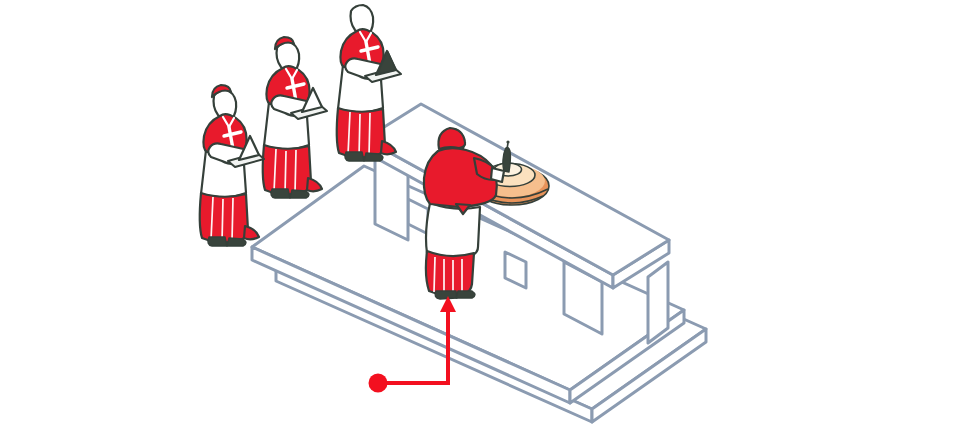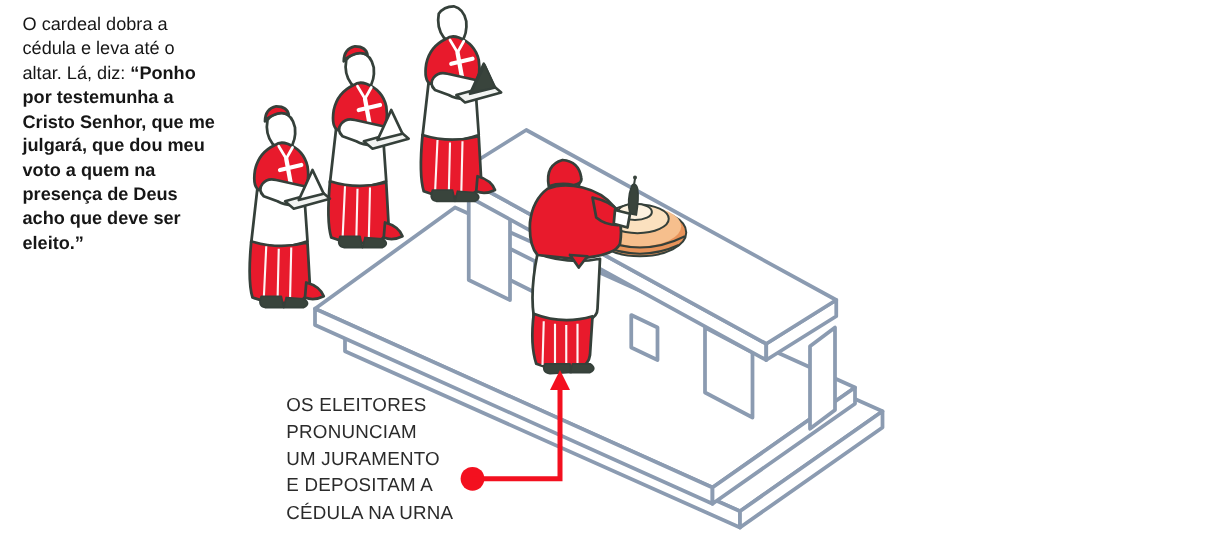--- a/index.html
+++ b/index.html
@@ -138,23 +138,15 @@
       <path class="f-white" d="M492,168 L504,171 L502,182 L491,179 Z"></path>
     </g>
 
     <g>
       <circle cx="378" cy="383" r="9.5" style="fill:var(--callout)"></circle>
       <path class="callout-line" d="M378,383 L448,383 L448,309"></path>
       <path d="M440,312 L456,312 L448,296 Z" style="fill:var(--callout)"></path>
     </g>
   </svg>
 
-  <div class="intro">
-    <span>O cardeal dobra a cédula e leva até o altar. Lá, diz: </span><b>“Ponho por testemunha a Cristo Senhor, que me julgará, que dou meu voto a quem na presença de Deus acho que deve ser eleito.”</b>
-  </div>
 
 
-  <div class="label label-bottom">OS ELEITORES
-PRONUNCIAM
-UM JURAMENTO
-E DEPOSITAM A
-CÉDULA NA URNA</div>
 </div>
 
 </body></html>

